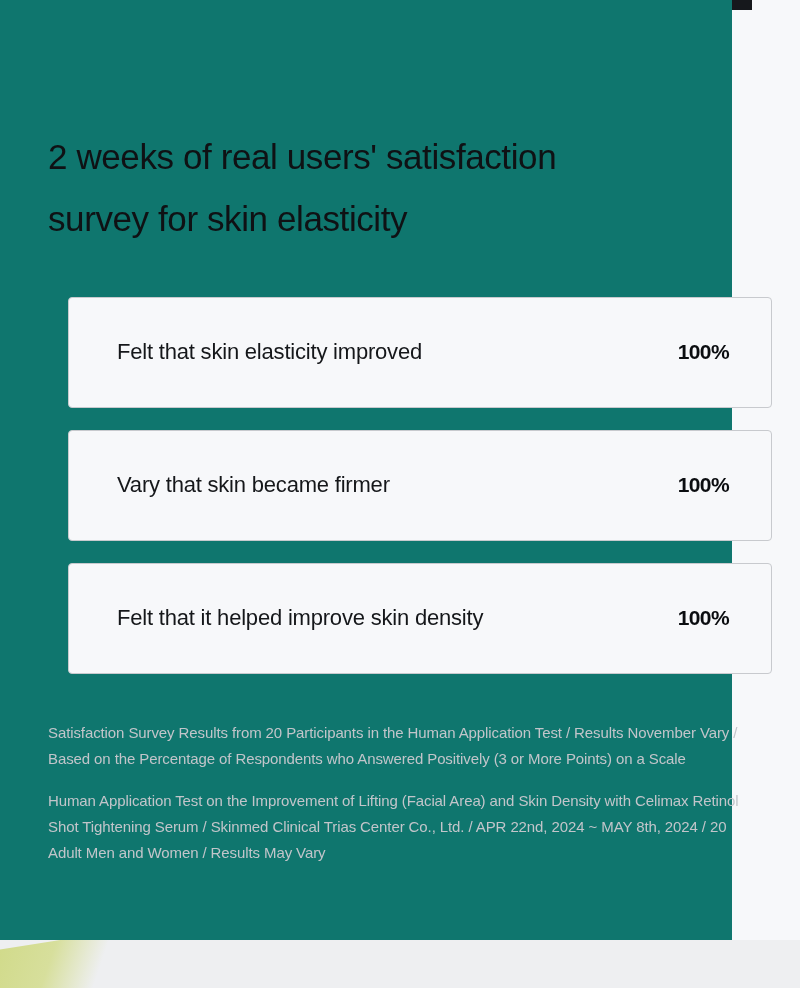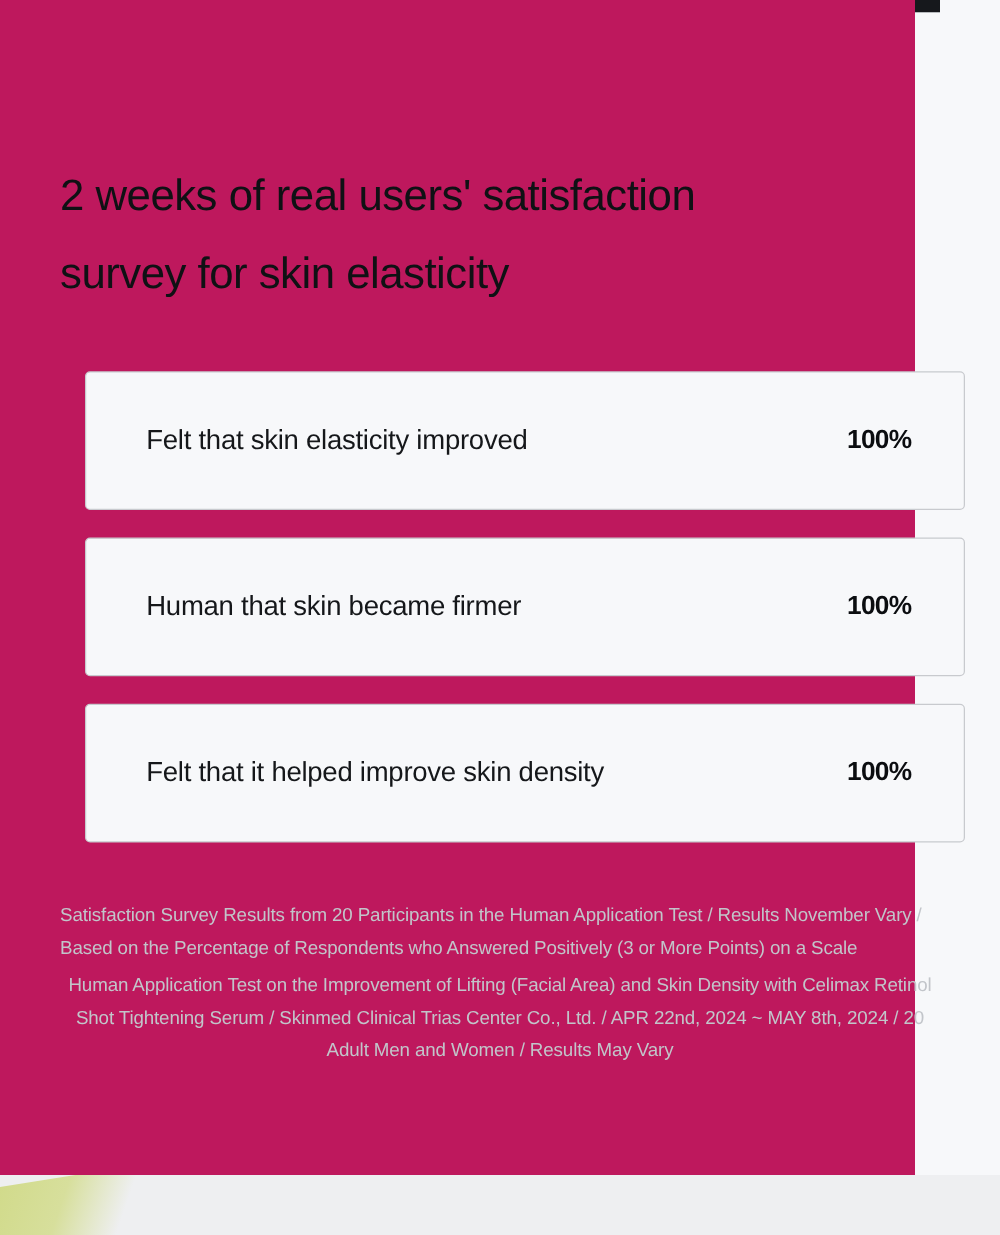--- a/index.html
+++ b/index.html
@@ -34,21 +34,21 @@
     background: #16181c;
   }
 
   
   .page {
     position: absolute;
     top: 0;
     left: 0;
     width: 732px;
     height: 940px;
-    background: #be185d;
+    background: #0f766e;
   }
 
   .content {
     position: absolute;
     left: 48px;
     top: 0;
     width: 704px;
   }
 
   .headline {
@@ -106,22 +106,21 @@
   }
   .footnote {
     margin: 0;
     font-size: 15px;
     line-height: 26px;
     color: #c2c5ca;
     font-weight: 400;
     letter-spacing: -0.1px;
   }
   .footnote + .footnote {
-    margin-top: 4px;
-    text-align: center;
+    margin-top: 16px;
   }
 
   
   .next-section {
     position: absolute;
     top: 940px;
     left: 0;
     width: 800px;
     height: 48px;
     background: #eeeff1;
@@ -154,21 +153,21 @@
     </h1>
 
     <div class="cards">
 
       <div class="stat-card">
         <div class="stat-label">Felt that skin elasticity improved</div>
         <div class="stat-value">100%</div>
       </div>
 
       <div class="stat-card">
-        <div class="stat-label">Human that skin became firmer</div>
+        <div class="stat-label">Vary that skin became firmer</div>
         <div class="stat-value">100%</div>
       </div>
 
       <div class="stat-card">
         <div class="stat-label">Felt that it helped improve skin density</div>
         <div class="stat-value">100%</div>
       </div>
 
     </div>
 

